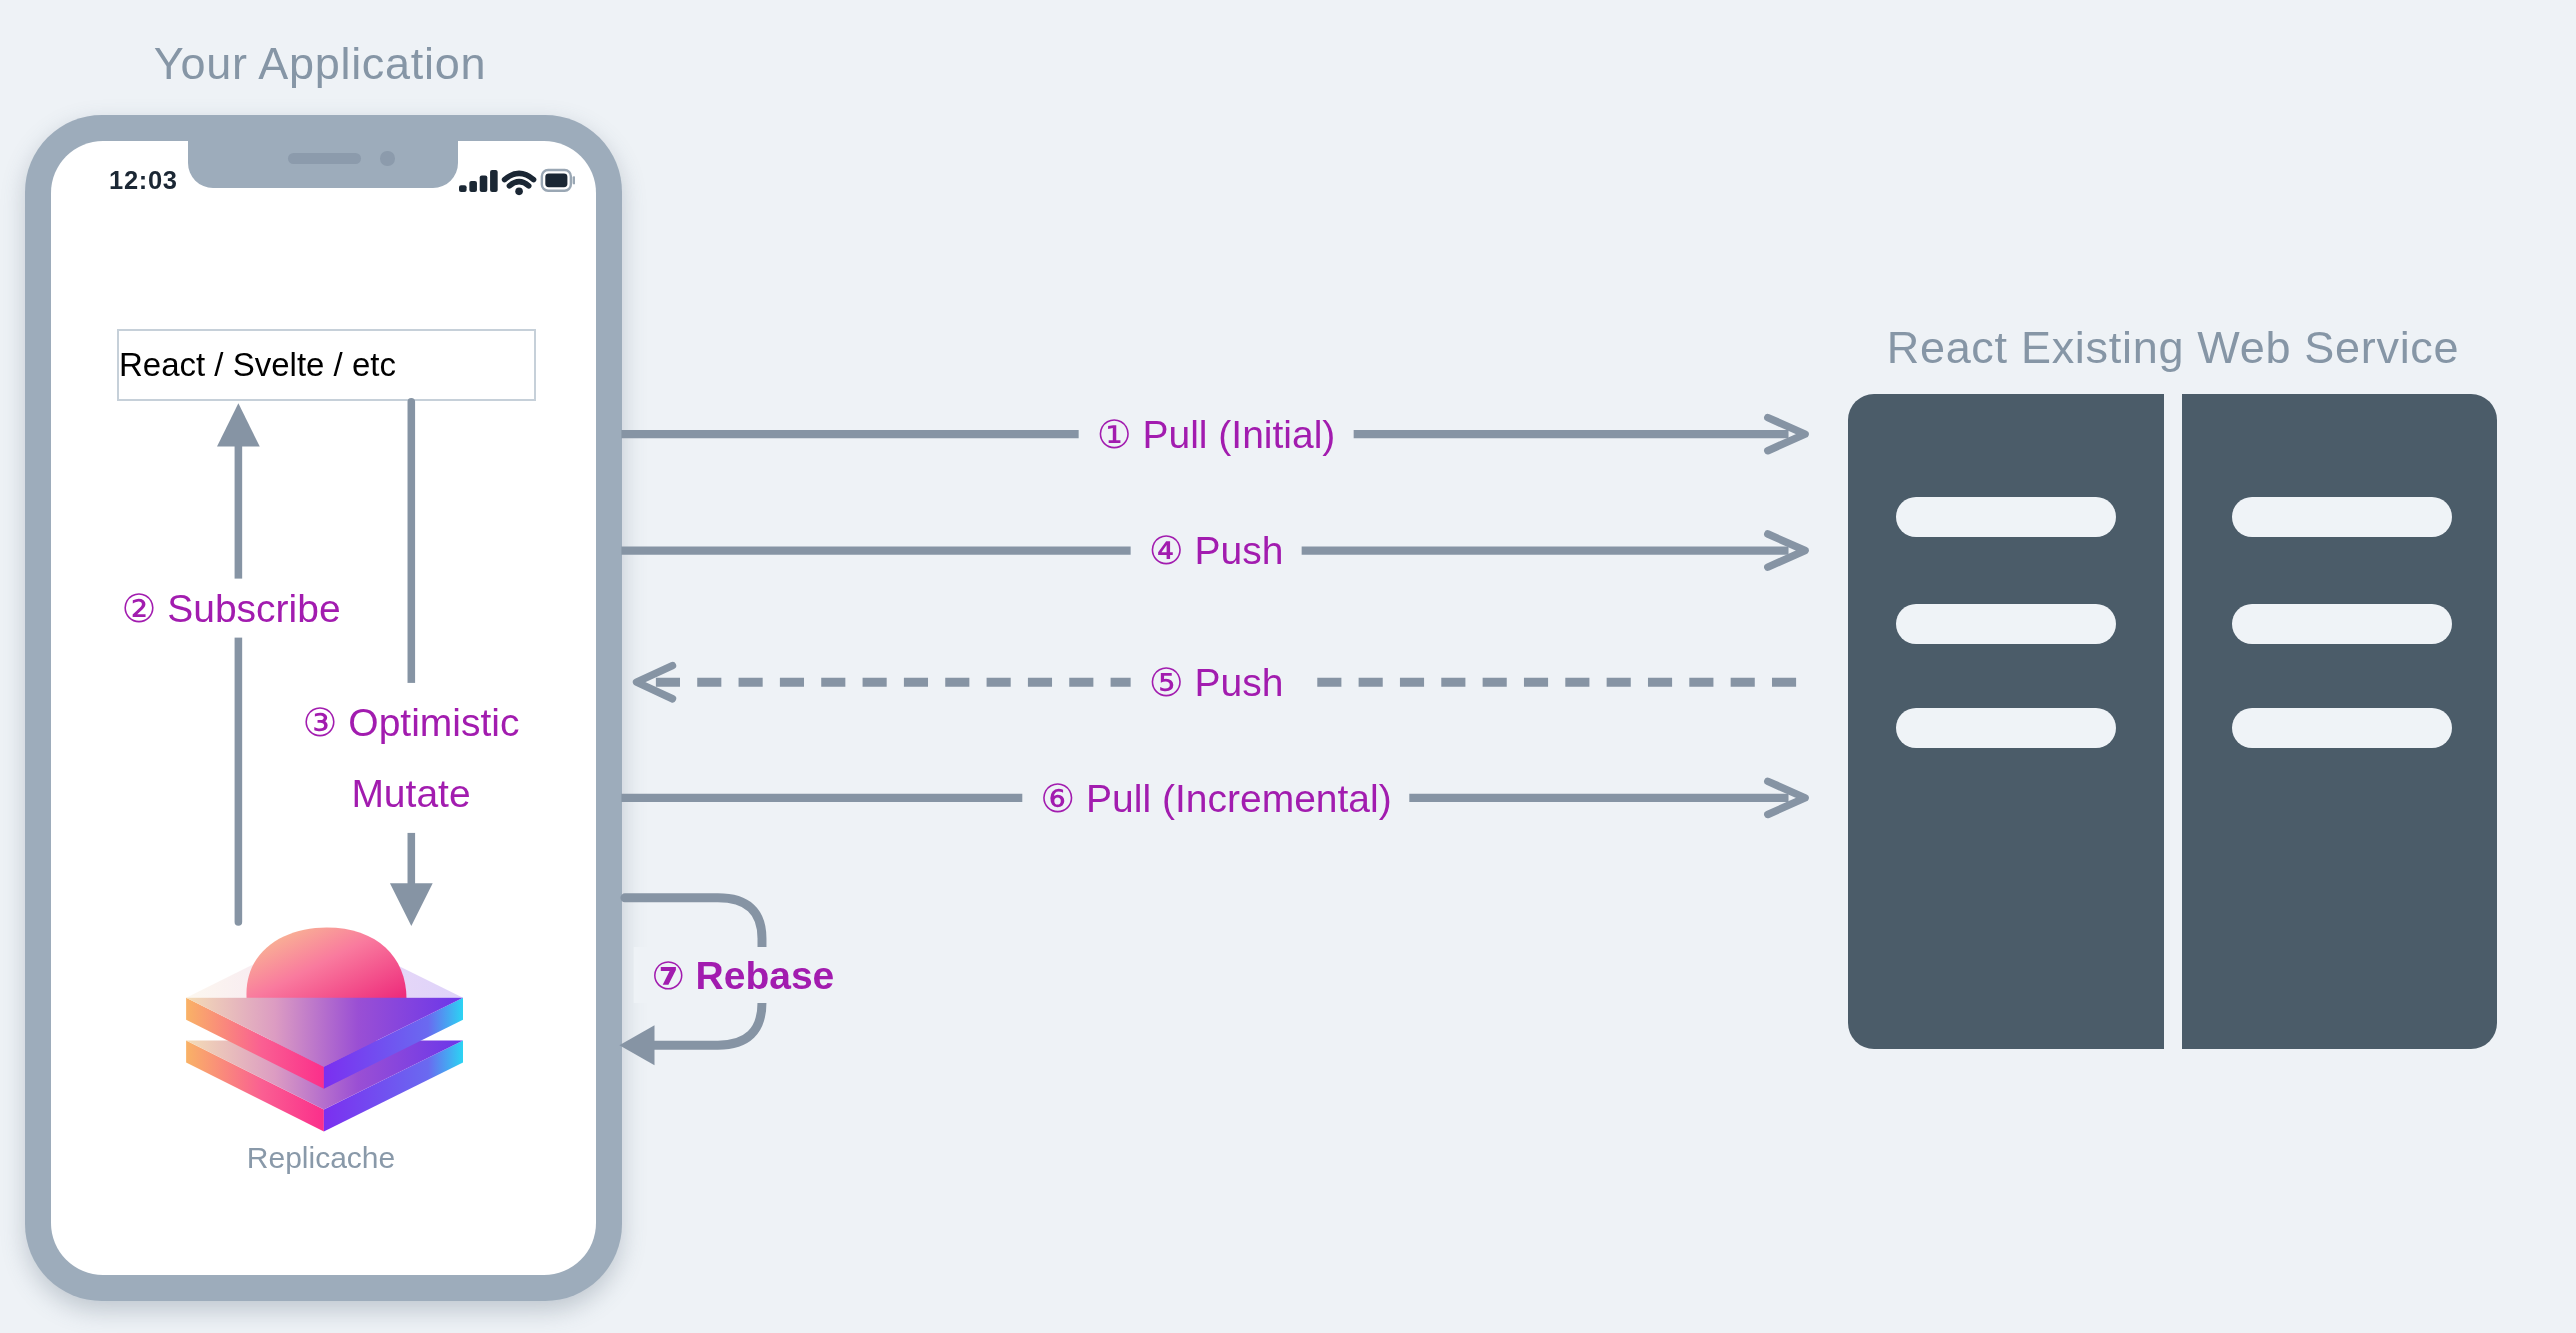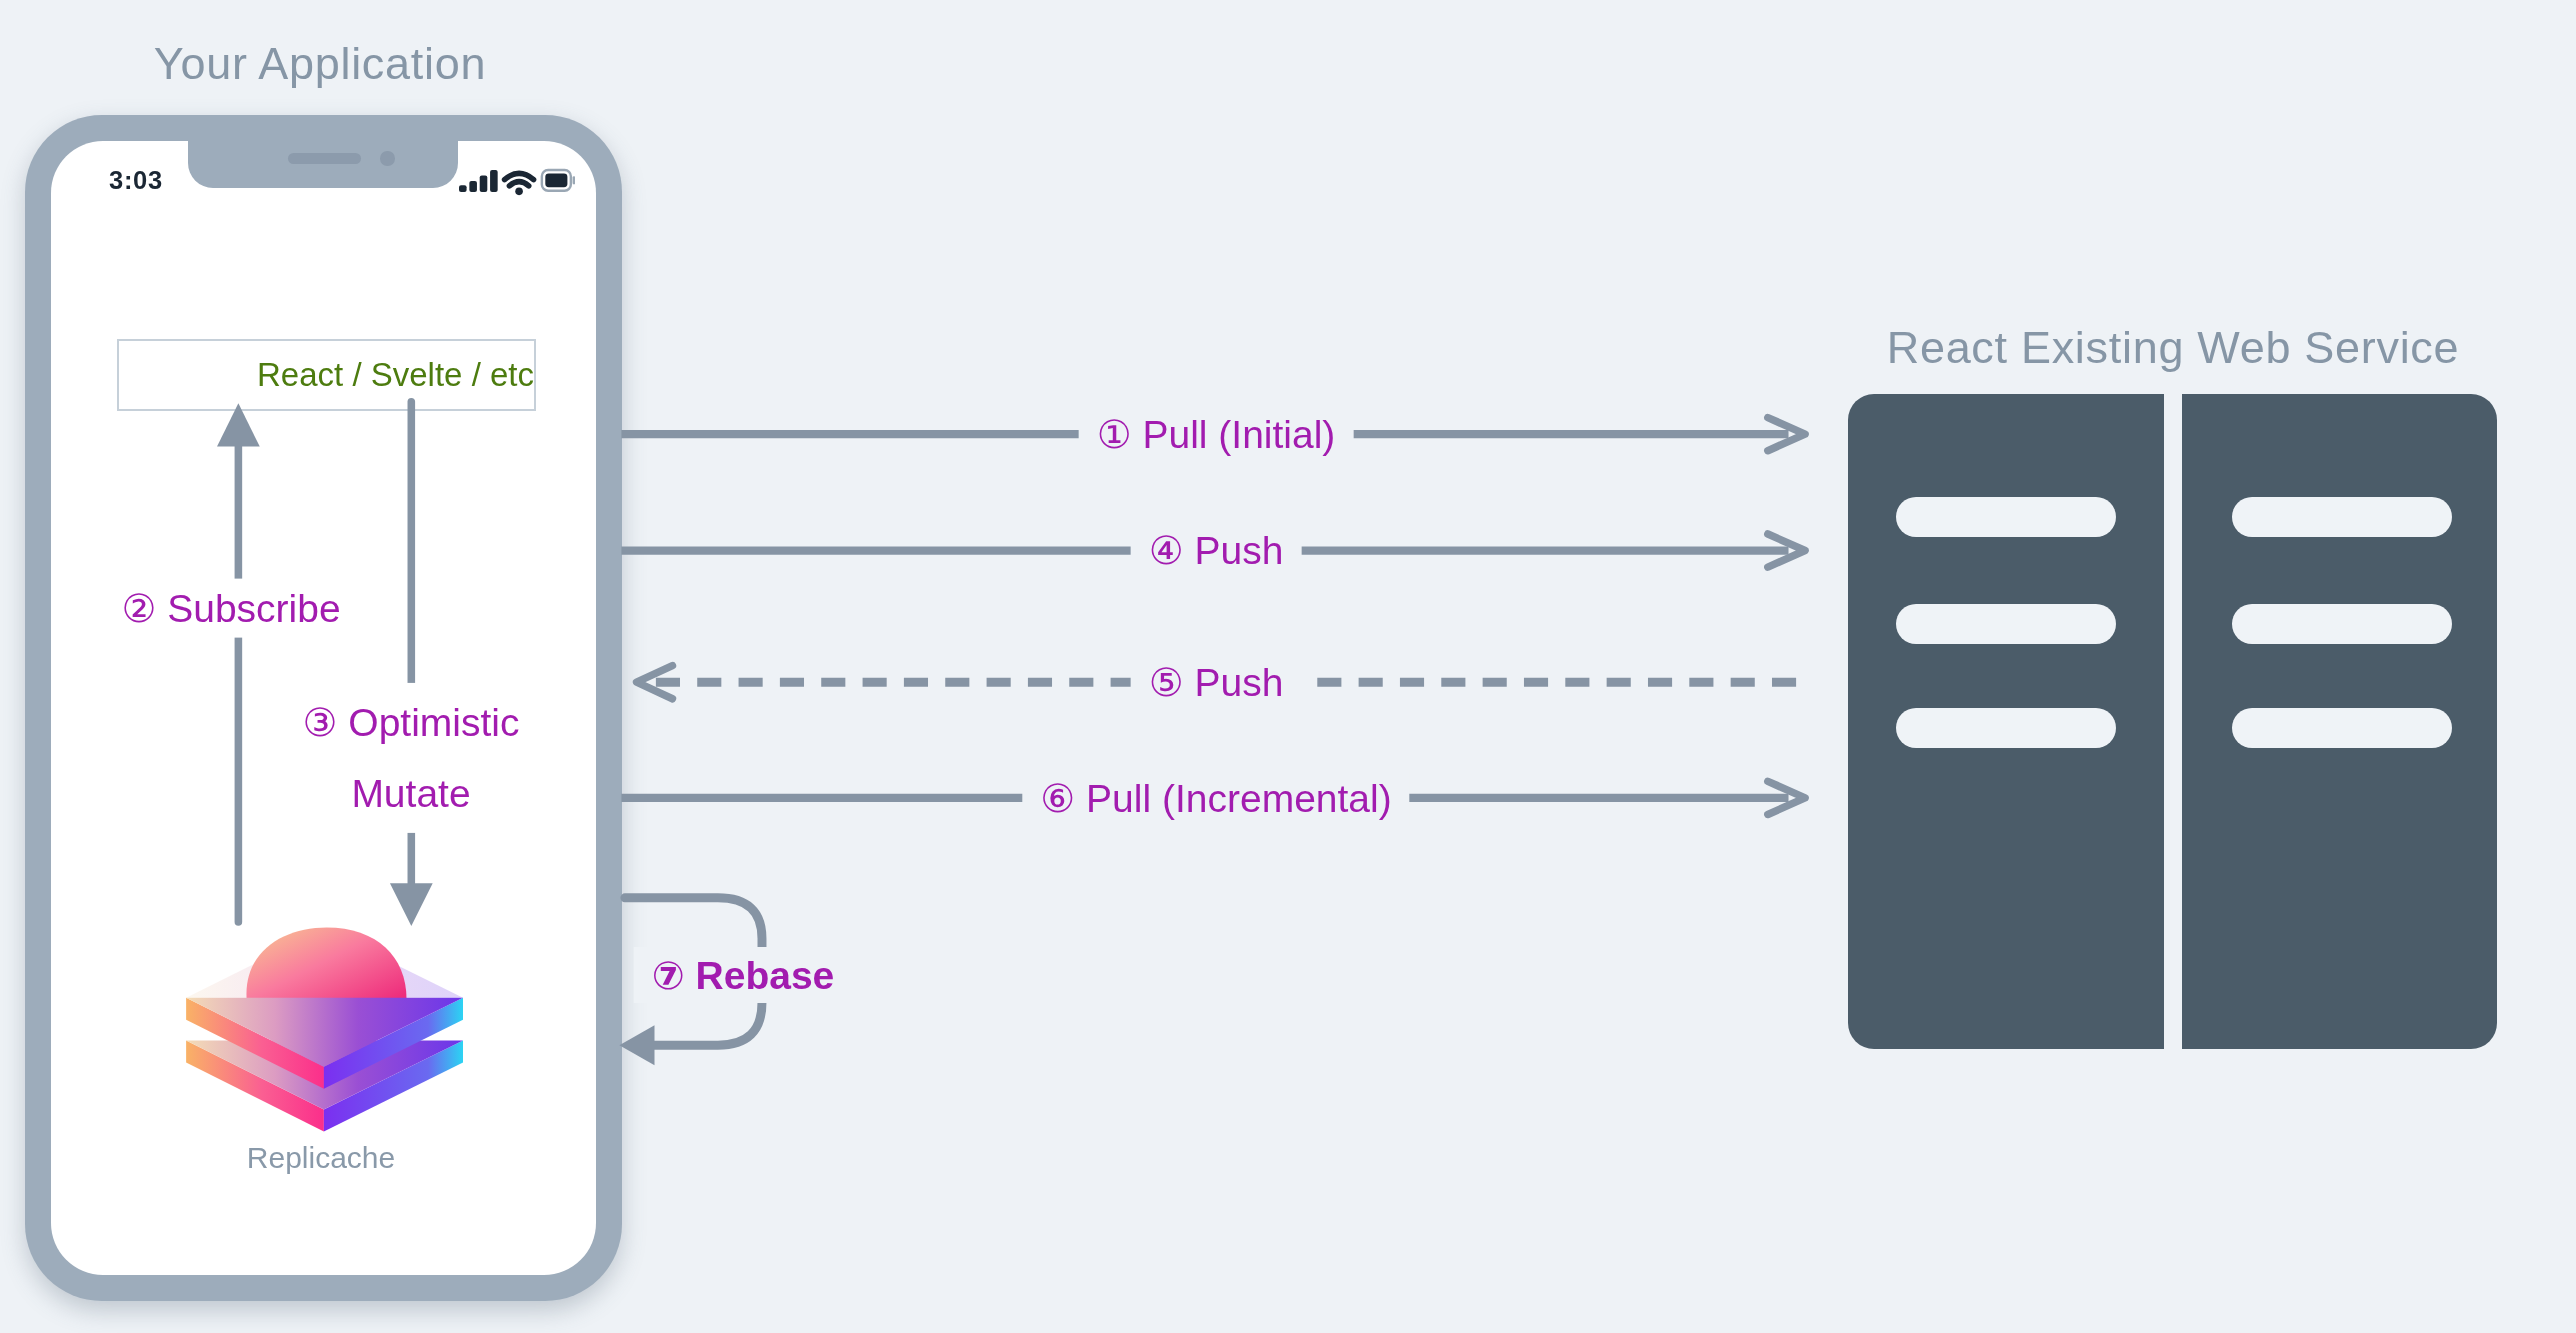--- a/index.html
+++ b/index.html
@@ -90,31 +90,31 @@
   }
   .status-icons {
     position: absolute;
     left: 408px; top: 24px;
     width: 116px; height: 32px;
   }
 
   
   .react-box {
     position: absolute;
-    left: 117px; top: 339px;
+    left: 117px; top: 329px;
     width: 419px; height: 72px;
     box-sizing: border-box;
     background: #ffffff;
     border: 2.8px solid #c6d0d9;
     display: flex;
     align-items: center;
-    justify-content: flex-end;
+    justify-content: flex-start;
     font-size: 33px;
     font-weight: 500;
-    color: #4d7c0f;
+    color: #000000;
   }
 
   
   .arrows {
     position: absolute;
     left: 0; top: 0;
     width: 2576px; height: 1334px;
     pointer-events: none;
   }
 
@@ -189,21 +189,21 @@
   <div class="dash-artifact"></div>
 
   <div class="gray-title title-application">Your Application</div>
 
   <div class="phone">
     <div class="screen">
       <div class="notch">
         <div class="speaker"></div>
         <div class="camera"></div>
       </div>
-      <div class="status-time">3:03</div>
+      <div class="status-time">12:03</div>
       <svg class="status-icons" viewBox="0 0 168 46">
         <g fill="#1b2734">
           <rect x="0" y="29" width="11" height="10" rx="3"></rect>
           <rect x="15" y="23" width="11" height="16" rx="3"></rect>
           <rect x="30" y="15" width="11" height="24" rx="3"></rect>
           <rect x="45" y="7" width="11" height="32" rx="3"></rect>
         </g>
         <g>
           <path d="M 66 21 Q 87 3 108 21" stroke="#1b2734" stroke-width="8" fill="none" stroke-linecap="round"></path>
           <path d="M 73 30 Q 87 18 101 30" stroke="#1b2734" stroke-width="8" fill="none" stroke-linecap="round"></path>

